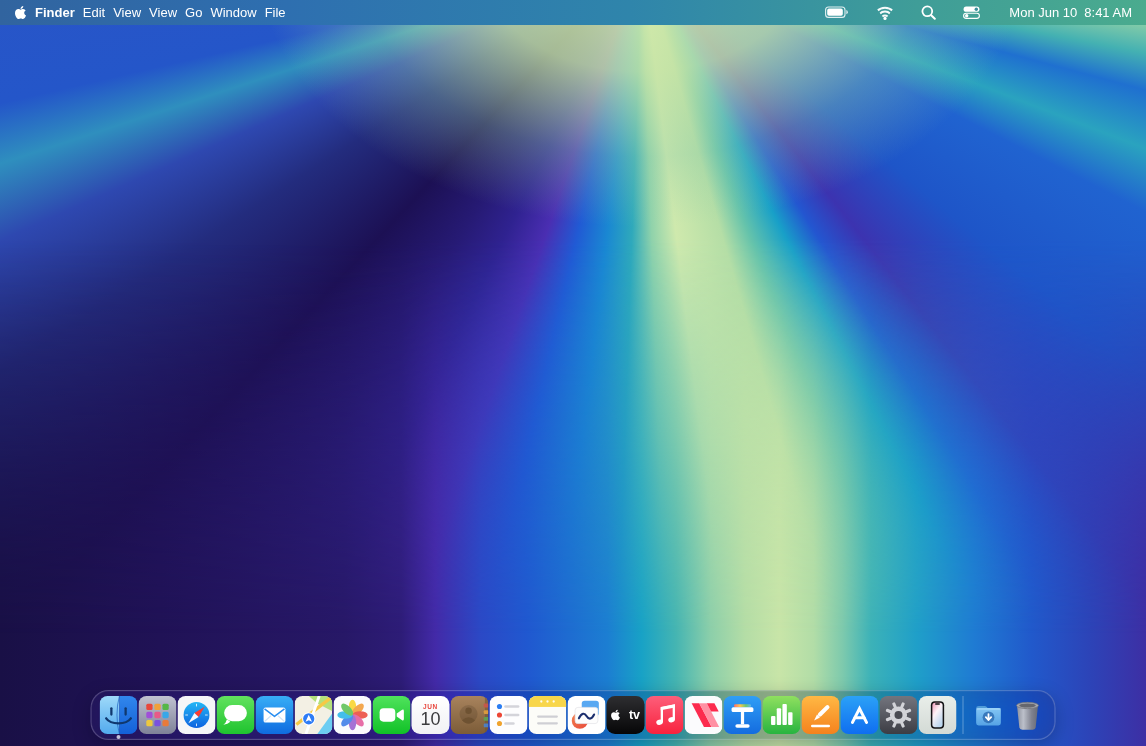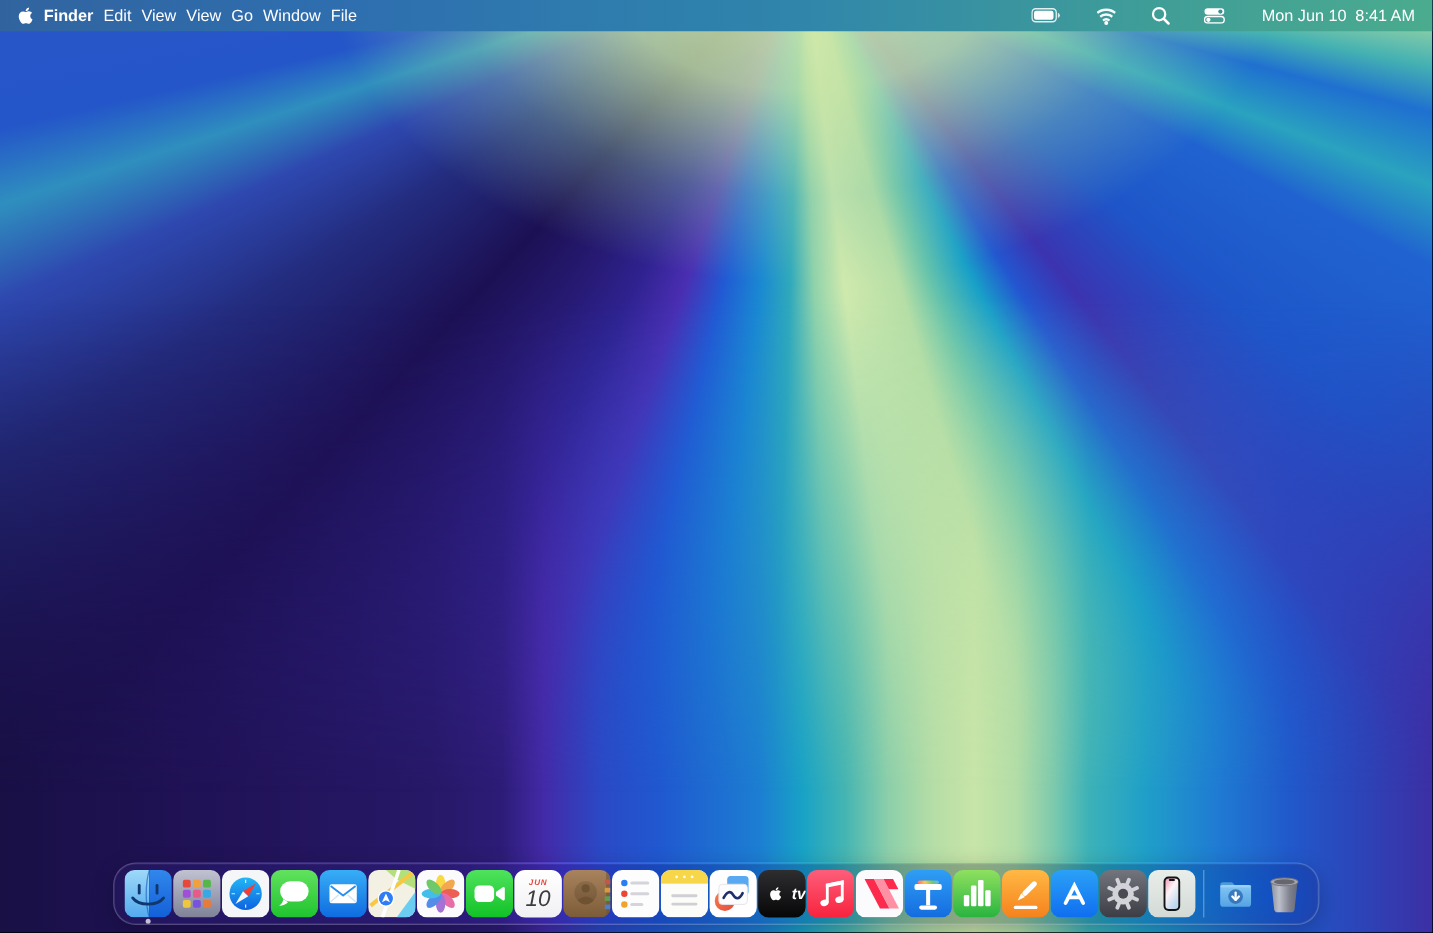--- a/index.html
+++ b/index.html
@@ -45,35 +45,34 @@
   .mb-icon{display:flex;align-items:center;}
   .clock{display:flex;gap:7px;margin-left:2px;white-space:nowrap;}
 
   
   .dock{position:absolute;bottom:6px;left:50%;transform:translateX(-50%);
     display:flex;align-items:center;gap:1px;padding:5px 8px;border-radius:18px;
     background:rgba(44,38,86,.32);
     border:0.5px solid rgba(255,255,255,.22);
     box-shadow:0 6px 18px rgba(0,0,20,.25), inset 0 0 0 0.5px rgba(255,255,255,.08);
     backdrop-filter:blur(22px) saturate(160%);
-    font-style:italic;
     -webkit-backdrop-filter:blur(22px) saturate(160%);}
   .dock-item{position:relative;width:38px;height:38px;flex:0 0 auto;cursor:pointer;}
   .dock-item svg.appicon{width:100%;height:100%;display:block;}
   .run-dot{position:absolute;left:50%;bottom:-5px;width:4px;height:4px;border-radius:50%;
     transform:translateX(-50%);background:rgba(235,235,245,.8);}
   .dock-divider{width:1px;height:38px;margin:0 5px;background:rgba(255,255,255,.32);flex:0 0 auto;}
 
   
   .icon-div{width:100%;height:100%;border-radius:8.5px;overflow:hidden;display:flex;
     flex-direction:column;align-items:center;justify-content:center;}
   .cal{background:linear-gradient(#ffffff,#f1f1f4);}
   .cal-month{color:#e8463c;font-size:6.5px;font-weight:700;letter-spacing:.6px;line-height:1;margin-top:3px;}
   .cal-day{color:#3c3c3e;font-size:18px;font-weight:400;line-height:1.05;}
-  .atv{background:linear-gradient(#2e2e31,#060607);flex-direction:row;gap:8px;justify-content:flex-end;}
+  .atv{background:linear-gradient(#2e2e31,#060607);flex-direction:row;gap:8px;}
   .atv-text{color:#fff;font-size:12.5px;font-weight:600;line-height:1;}
 </style>
 </head>
 <body>
 
 <div class="screen">
 
   <div class="wallpaper">
     <div class="wall-layer wall-base"></div>
     <div class="wall-layer wall-fan"></div>

